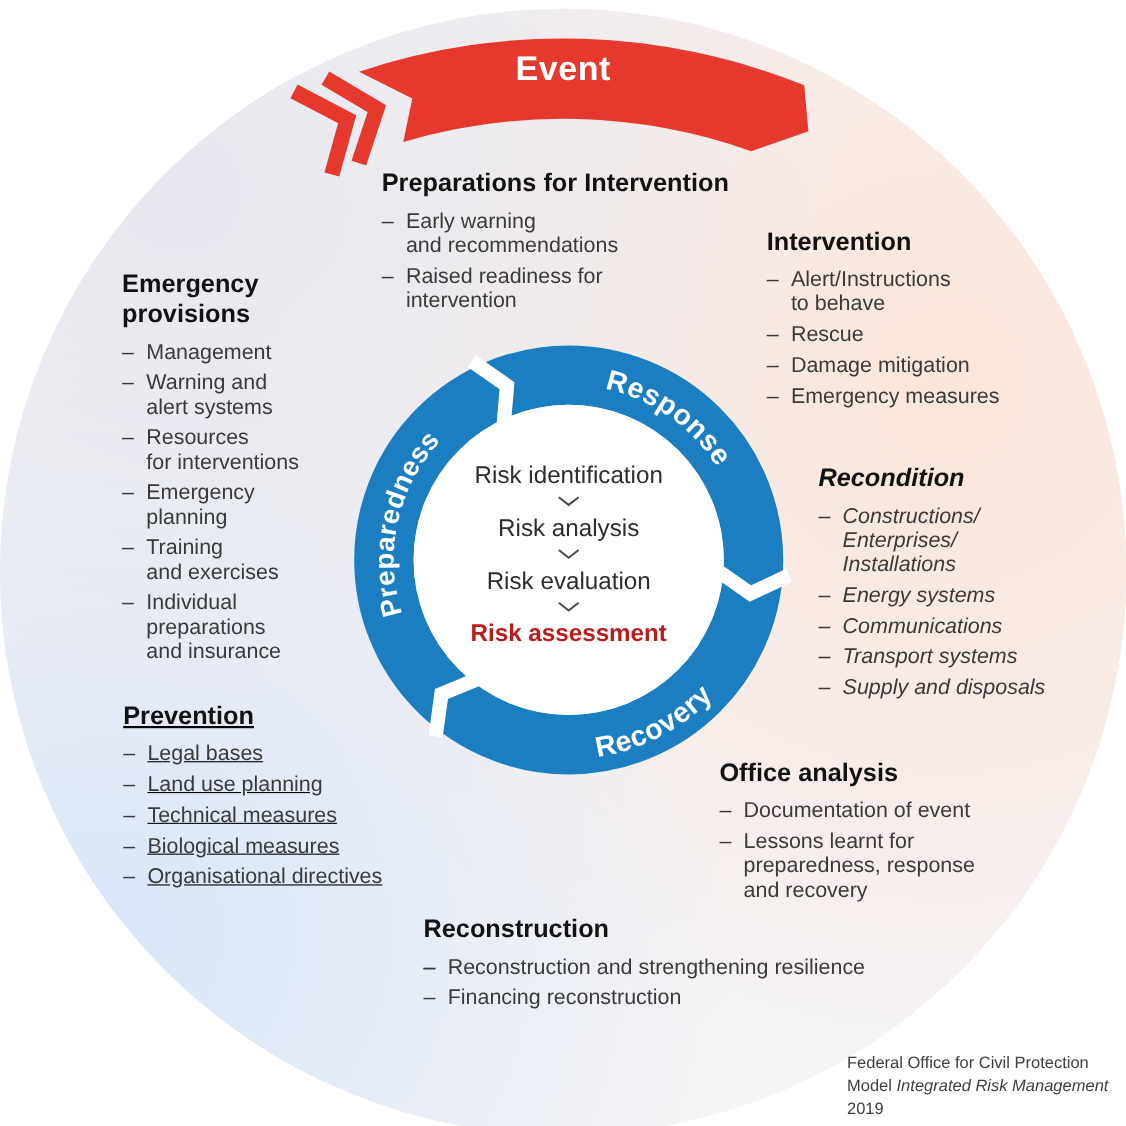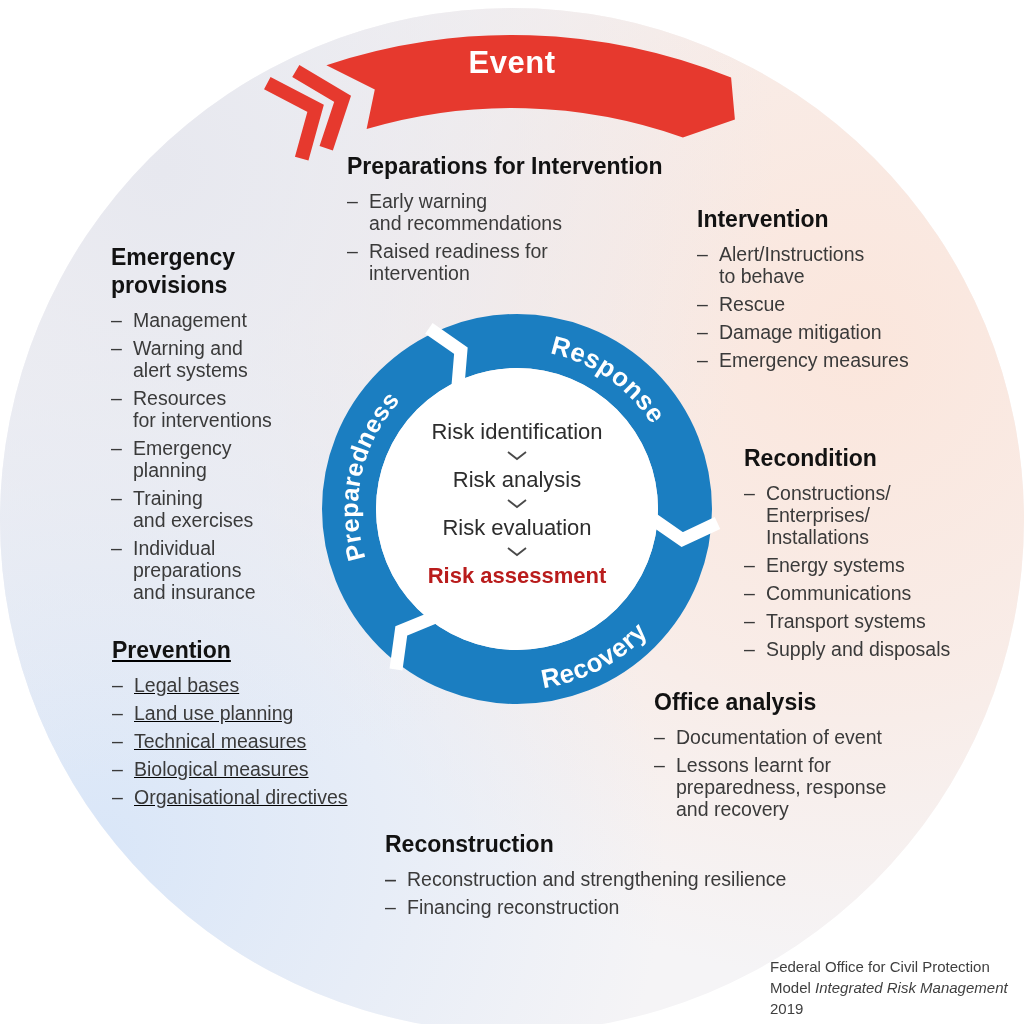--- a/index.html
+++ b/index.html
@@ -143,21 +143,21 @@
         <li><span class="dash">–</span><span class="txt">Emergency
 planning</span></li>
         <li><span class="dash">–</span><span class="txt">Training
 and exercises</span></li>
         <li><span class="dash">–</span><span class="txt">Individual
 preparations
 and insurance</span></li>
       </ul>
   </section>
 
-  <section class="block" style="left:744px;top:444px;">
+  <section class="block" style="left:744px;top:420px;font-style:italic;">
     <h2>Recondition</h2>
     <ul>
 
     <li><span class="dash">–</span><span class="txt">Constructions/
 Enterprises/
 Installations</span></li>
         <li><span class="dash">–</span><span class="txt">Energy systems</span></li>
         <li><span class="dash">–</span><span class="txt">Communications</span></li>
         <li><span class="dash">–</span><span class="txt">Transport systems</span></li>
         <li><span class="dash">–</span><span class="txt">Supply and disposals</span></li>

